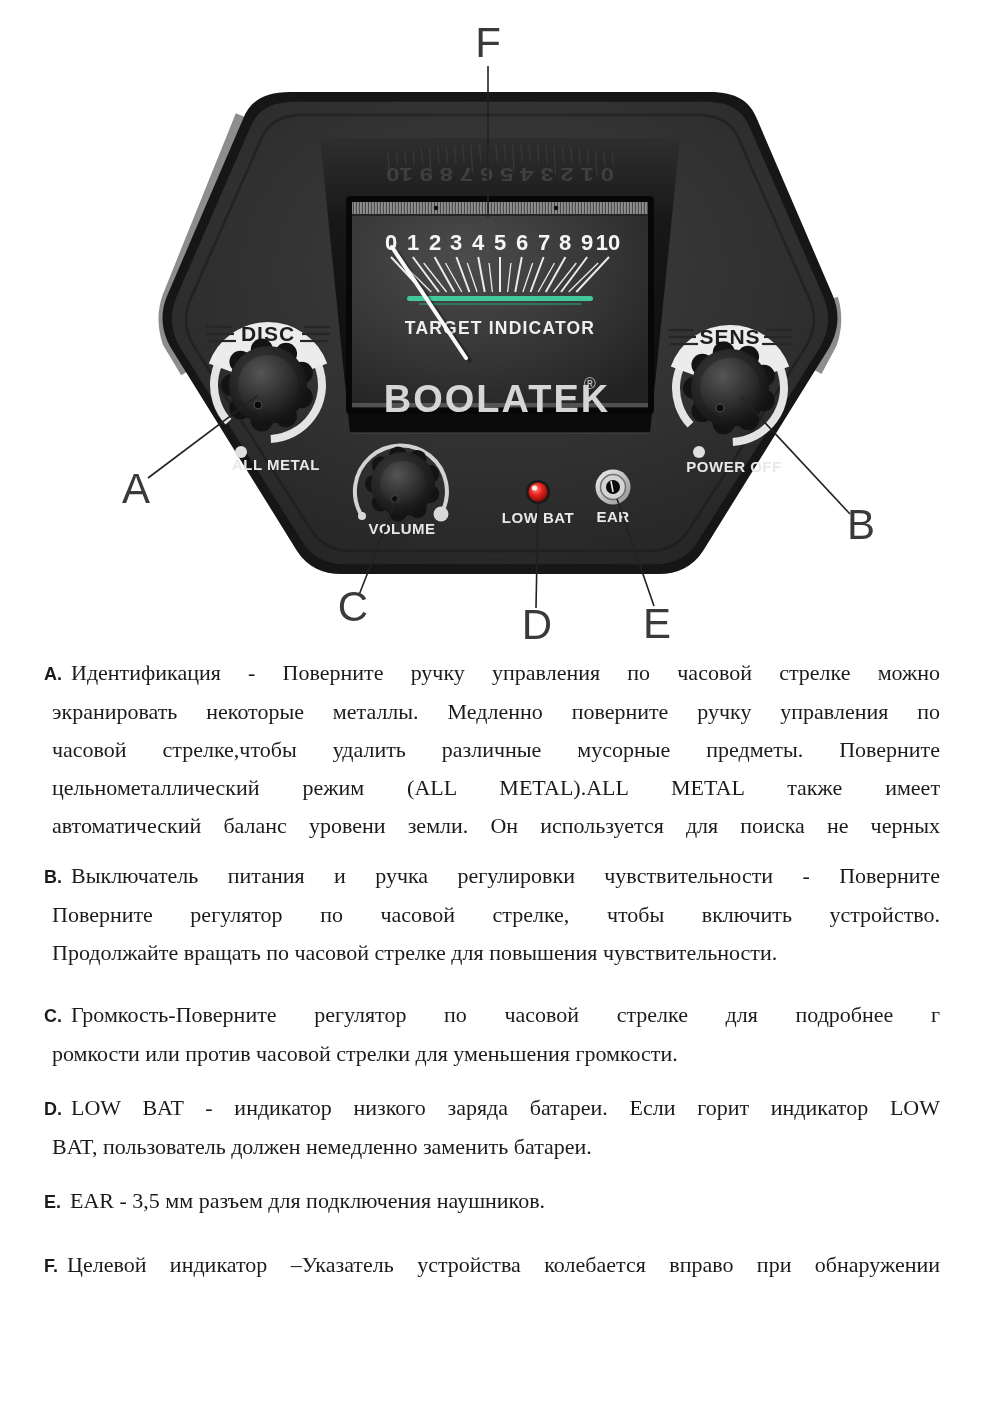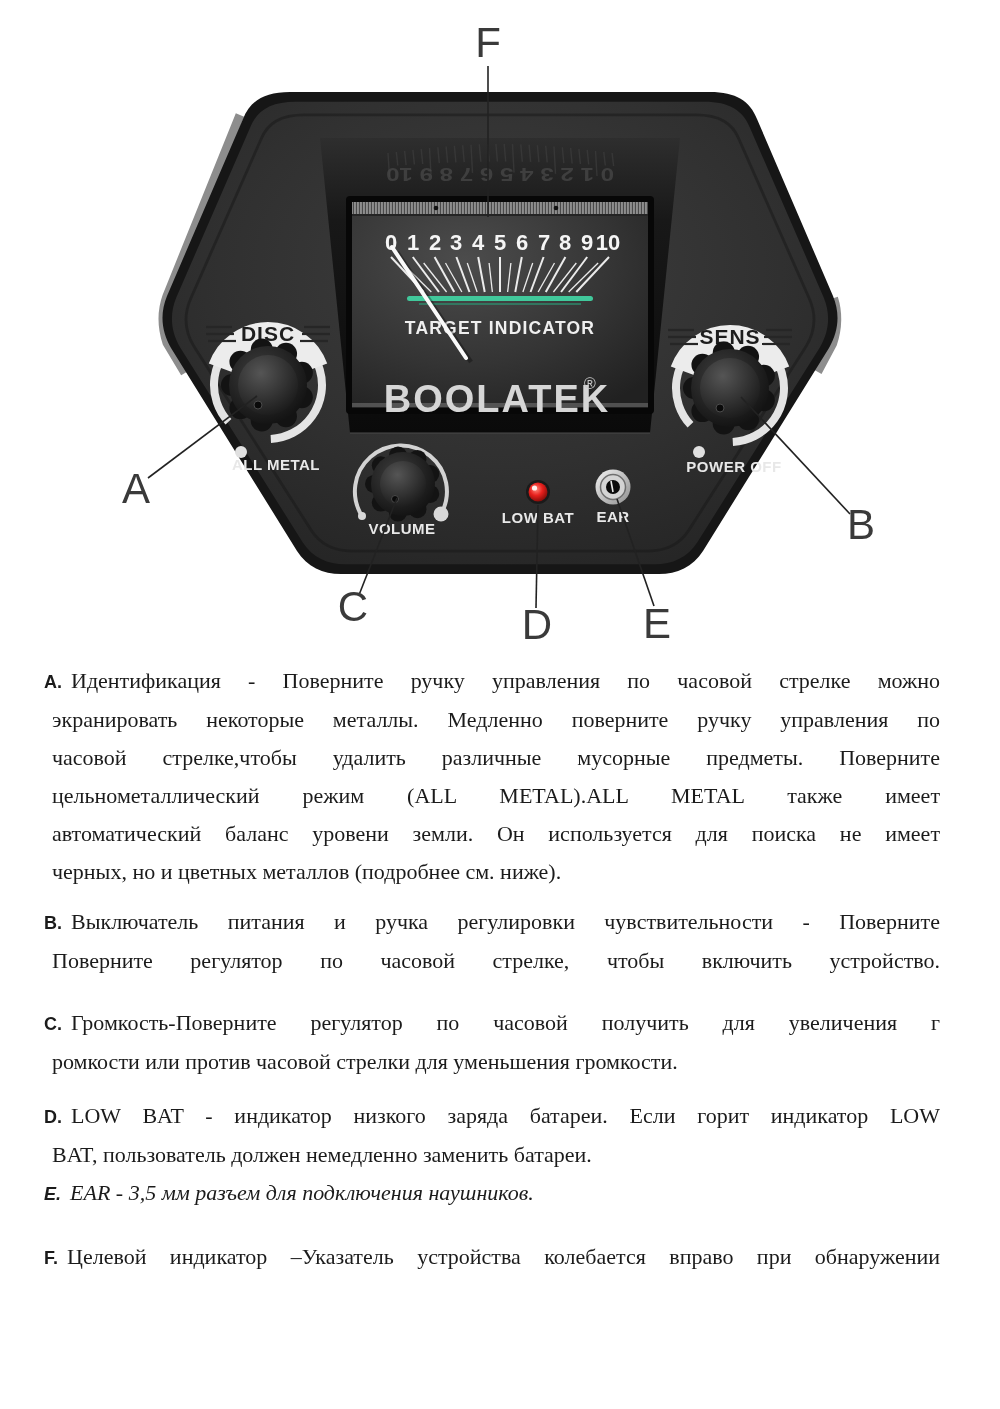--- a/index.html
+++ b/index.html
@@ -12,25 +12,25 @@
   .tab-label   { font-family:"Liberation Sans", sans-serif; font-weight:bold; fill:#1d1d1d; font-size:21px; letter-spacing:1px; }
   .scale-num   { font-family:"Liberation Sans", sans-serif; font-weight:bold; fill:#f5f5f5; font-size:22px; }
   .callout     { font-family:"Liberation Sans", sans-serif; fill:#3a3a3a; font-size:42px; }
 
   .manual { padding:4px 60px 46px 44px; color:#1b1b1b; }
   .sec { margin:0; }
   .line { font-family:"Liberation Serif","DejaVu Serif",serif; font-size:22px; line-height:38px; white-space:normal; }
   .just { text-align:justify; text-align-last:justify; }
   .cont { padding-left:8px; }
   .lbl { font-family:"Liberation Sans", sans-serif; font-weight:bold; font-size:18px; margin-right:9px; }
-  .sec-a { margin-top:8px; }
+  .sec-a { margin-top:0; }
   .sec-b { margin-top:12px; }
   .sec-c { margin-top:24px; }
   .sec-d { margin-top:16px; }
-  .sec-e { margin-top:0;font-style:italic; }
+  .sec-e { margin-top:16px; }
   .sec-f { margin-top:20px; }
   .sec-f .line { line-height:48px; }
 </style>
 </head>
 <body>
 
 <div class="photo-wrap">
 <svg width="1000" height="650" viewBox="0 0 1000 650">
   <defs>
     <radialGradient id="panelG" cx="50%" cy="36%" r="78%">
@@ -285,31 +285,31 @@
   <text class="callout" x="657" y="638" text-anchor="middle">E</text>
 </svg>
 </div>
 
 <div class="manual">
   <div class="sec sec-a">
     <div class="line just"><span class="lbl">A.</span><span>Идентификация - Поверните ручку управления по часовой стрелке можно</span></div>
     <div class="line just cont">экранировать некоторые металлы. Медленно поверните ручку управления по</div>
     <div class="line just cont">часовой стрелке,чтобы удалить различные мусорные предметы. Поверните</div>
     <div class="line just cont">цельнометаллический режим (ALL METAL).ALL METAL также имеет</div>
-    <div class="line just cont">автоматический баланс уровени земли. Он используется для поиска не имеет</div>
-    <div class="line cont">черных, но и цветных металлов (подробнее см. ниже).</div>
+    <div class="line just cont">автоматический баланс уровени земли. Он используется для поиска не черных</div>
   </div>
 
   <div class="sec sec-b">
     <div class="line just"><span class="lbl">B.</span><span>Выключатель питания и ручка регулировки чувствительности - Поверните</span></div>
     <div class="line just cont">Поверните регулятор по часовой стрелке, чтобы включить устройство.</div>
+    <div class="line cont">Продолжайте вращать по часовой стрелке для повышения чувствительности.</div>
   </div>
 
   <div class="sec sec-c">
-    <div class="line just"><span class="lbl">C.</span><span>Громкость-Поверните регулятор по часовой получить для увеличения г</span></div>
+    <div class="line just"><span class="lbl">C.</span><span>Громкость-Поверните регулятор по часовой стрелке для подробнее г</span></div>
     <div class="line cont">ромкости или против часовой стрелки для уменьшения громкости.</div>
   </div>
 
   <div class="sec sec-d">
     <div class="line just"><span class="lbl">D.</span><span>LOW BAT - индикатор низкого заряда батареи. Если горит индикатор LOW</span></div>
     <div class="line cont">BAT, пользователь должен немедленно заменить батареи.</div>
   </div>
 
   <div class="sec sec-e">
     <div class="line"><span class="lbl">E.</span><span>EAR - 3,5 мм разъем для подключения наушников.</span></div>

